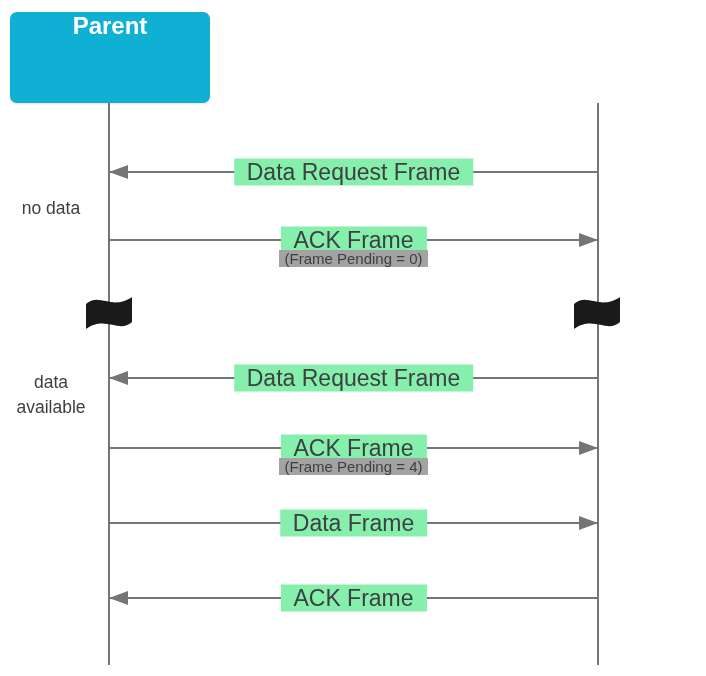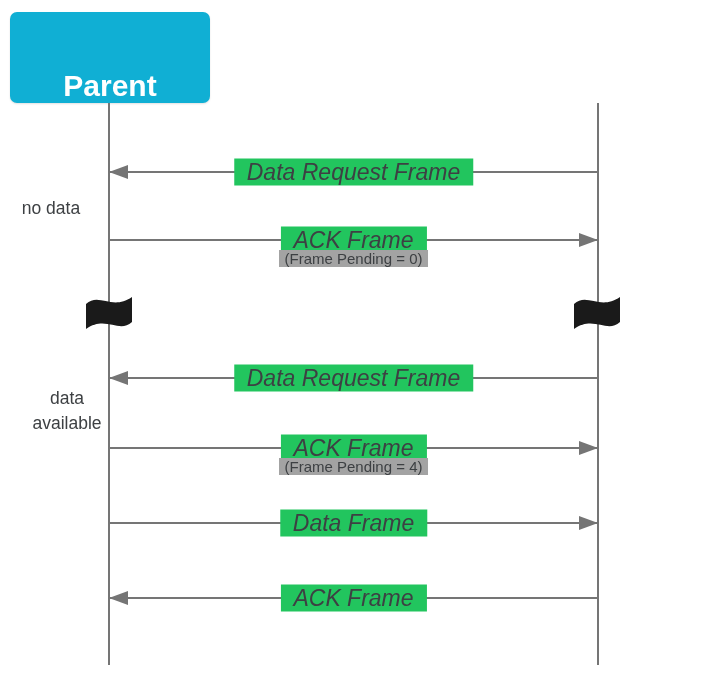--- a/index.html
+++ b/index.html
@@ -15,24 +15,24 @@
 
   
   .actor {
     position: absolute;
     top: 12px;
     width: 200px;
     height: 91px;
     background: #10afd4;
     border-radius: 7px;
     display: flex;
-    align-items: flex-end;
+    align-items: flex-start;
     justify-content: center;
     color: #ffffff;
-    font-size: 30px;
+    font-size: 24px;
     font-weight: bold;
     box-shadow: 0 1px 2px rgba(0,0,0,0.12);
   }
   .actor.parent { left: 10px; }
   .actor.child  { left: 498px; }
 
   
   .lifeline {
     position: absolute;
     top: 103px;
@@ -63,26 +63,25 @@
     border-top: 7px solid transparent;
     border-bottom: 7px solid transparent;
   }
   .arrowhead.left  { left: 0;  border-right: 19px solid #757575; }
   .arrowhead.right { right: 0; border-left: 19px solid #757575; }
 
   .msg-label {
     position: absolute;
     left: 50%; top: 0;
     transform: translate(-50%, -50%);
-    background: #22c55e;
+    background: #86efac;
     padding: 0 13px;
     font-size: 23px;
     color: #3d4043;
     white-space: nowrap;
-    font-style: italic;
   }
   .msg-sublabel {
     position: absolute;
     left: 50%; top: 10px;
     transform: translateX(-50%);
     background: #a3a3a3;
     padding: 0 6px;
     font-size: 15px;
     color: #3d4043;
     white-space: nowrap;
@@ -93,21 +92,21 @@
     position: absolute;
     left: 0;
     width: 102px;
     text-align: center;
     font-size: 17.5px;
     line-height: 25px;
     color: #3d4043;
     white-space: pre-line;
   }
   .side-note.note-1 { top: 196px; text-align: center; }
-  .side-note.note-2 { top: 386px; margin-left: 16px; }
+  .side-note.note-2 { top: 370px; }
 
   
   .flag {
     position: absolute;
     width: 48px;
     height: 44px;
   }
   .flag.parent { left: 85px;  top: 291px; }
   .flag.child  { left: 573px; top: 291px; }
   .flag svg { display: block; width: 100%; height: 100%; }

